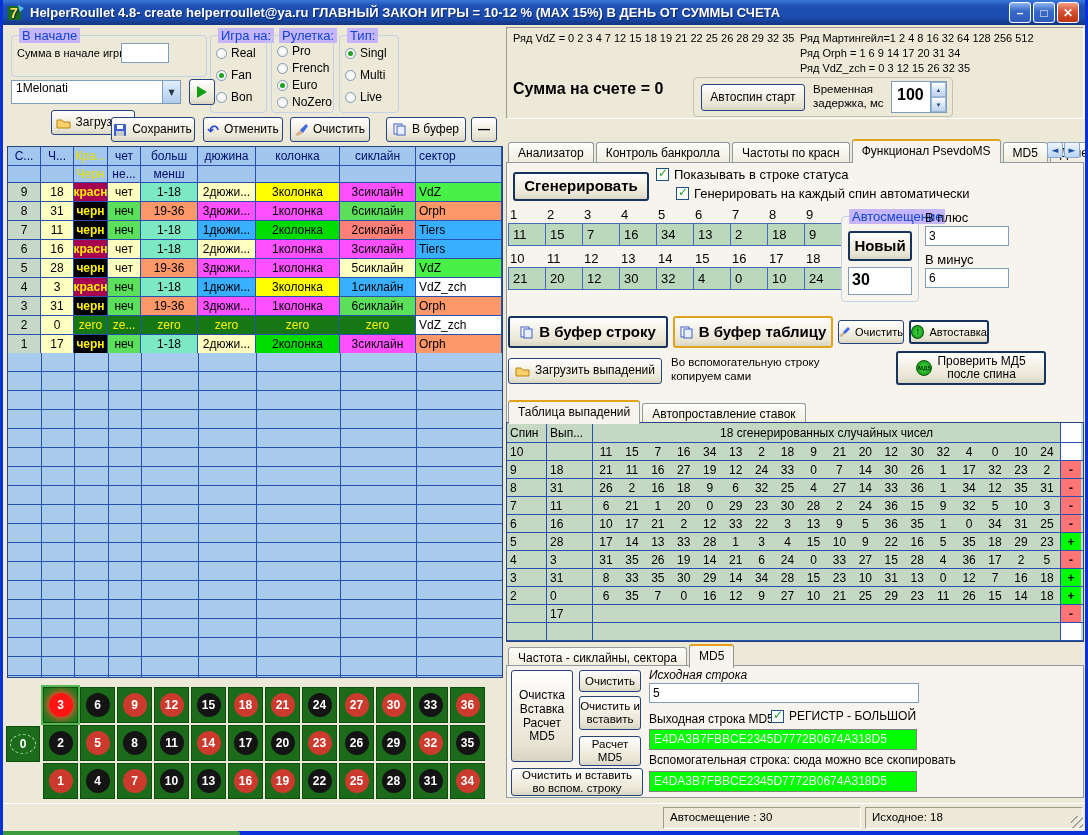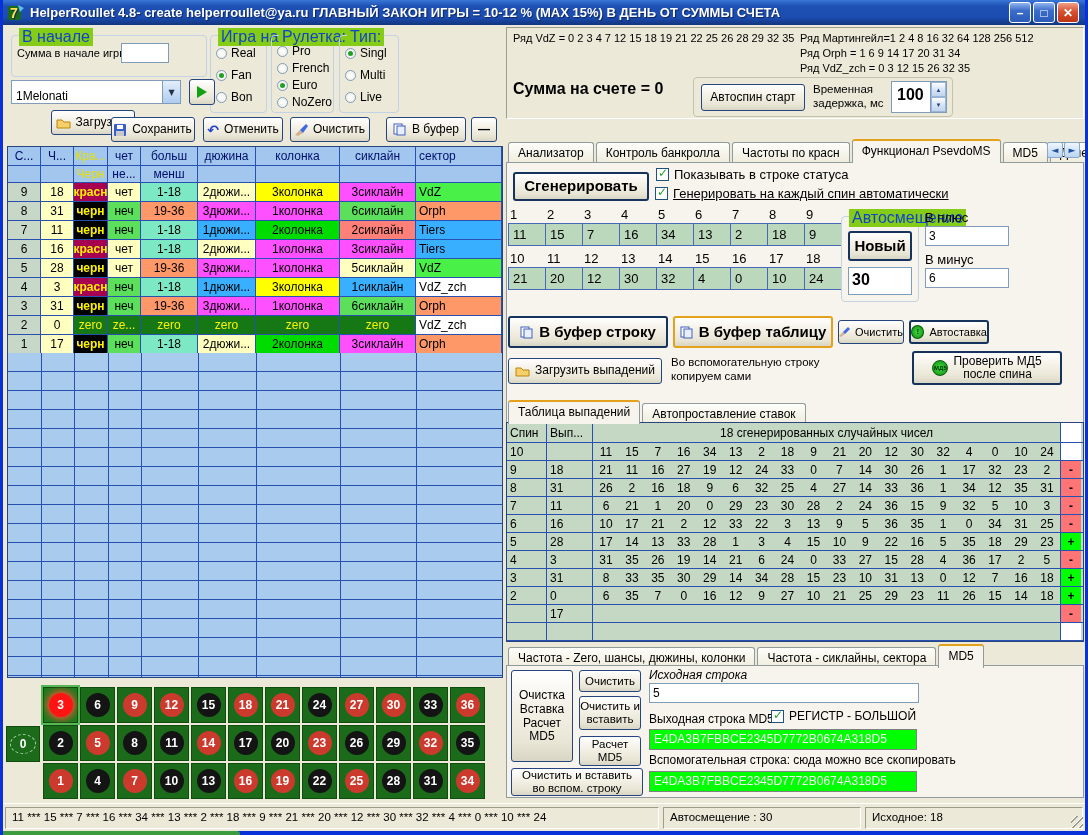--- a/index.html
+++ b/index.html
@@ -12,21 +12,21 @@
     display:flex;align-items:center;color:#fff;font-weight:bold;font-size:13px;
     text-shadow:1px 1px 1px #0A2560;padding-left:5px;}
   .appicon{width:17px;height:17px;margin-right:5px;flex:0 0 auto;}
   .tb-btns{position:absolute;right:6px;top:2px;display:flex;gap:2px;}
   .tb-btn{width:22px;height:21px;border-radius:3px;border:1px solid #fff;
     background:linear-gradient(180deg,#8FB4EF,#3B6CC9 40%,#2C5CB8);color:#fff;font-size:12px;
     display:flex;align-items:center;justify-content:center;font-weight:bold;text-shadow:none;}
   .tb-btn.close{background:linear-gradient(180deg,#F0A088,#D75030 45%,#BE3415);}
   
   .fs{position:absolute;border:1px solid #C3D2E4;border-radius:4px;}
-  .fs>.fslabel{position:absolute;top:-8px;left:7px;background:#84cc16;color:#1144CC;font-size:16px;padding:0 3px;white-space:nowrap;}
+  .fs>.fslabel{position:absolute;top:-8px;left:7px;background:#c4b5fd;color:#1144CC;font-size:13px;padding:0 3px;white-space:nowrap;}
   .btn{position:absolute;display:flex;align-items:center;justify-content:center;gap:5px;
     background:linear-gradient(180deg,#FFFFFF,#F4F1E7 40%,#E9E5D5 80%,#D9D5C4);
     border:1px solid #26447E;border-radius:3px;font-size:12px;color:#000;cursor:default;text-align:center;line-height:1.1;}
   .btn.b2{border-width:2px;border-color:#16335E;}
   .btn.gold{border:2px solid #E4A11B;}
   .input{position:absolute;background:#fff;border:1px solid #7F9DB9;font-size:12px;padding:1px 3px;line-height:16px;overflow:hidden;}
   .rad-item{display:flex;align-items:center;gap:4px;font-size:12px;color:#000;}
   .rad{width:11px;height:11px;border-radius:50%;border:1px solid #7F9DB9;background:radial-gradient(#fff,#EDEDE5);position:relative;flex:0 0 auto;}
   .rad.sel::after{content:"";position:absolute;left:2px;top:2px;width:5px;height:5px;border-radius:50%;background:#21A121;}
   .cb{position:absolute;display:flex;align-items:flex-start;gap:5px;font-size:13px;}
@@ -117,21 +117,21 @@
   .statusbar{position:absolute;left:0;top:803px;width:100%;height:28px;background:#ECE9D8;border-top:1px solid #fff;}
   .sseg{position:absolute;top:3px;height:22px;border:1px solid;border-color:#9D9D8C #FFFFFF #FFFFFF #9D9D8C;
     font-size:11.5px;padding:3px 6px;white-space:nowrap;overflow:hidden;}
   .grip{position:absolute;right:2px;bottom:3px;width:12px;height:12px;
     background:repeating-linear-gradient(135deg,transparent 0 3px,#fff 3px 4px,#9D9D8C 4px 5px);}
   .taskstrip{position:absolute;left:0;top:831px;width:100%;height:4px;background:#0831D9;}
   .taskgreen{position:absolute;left:0;top:0;width:237px;height:4px;background:#3C9B3C;border-radius:0 3px 0 0;}
   .icon{display:inline-flex;flex:0 0 auto;}
   .gcirc{width:14px;height:14px;border-radius:50%;background:radial-gradient(#40E040,#108410);border:1px solid #0A5A0A;
     color:#003000;font-size:8px;font-weight:bold;display:flex;align-items:center;justify-content:center;}
-  .combo{position:absolute;left:8px;top:80px;width:170px;height:24px;background:#fff;border:1px solid #7F9DB9;display:flex;align-items:flex-end;}
+  .combo{position:absolute;left:8px;top:80px;width:170px;height:24px;background:#fff;border:1px solid #7F9DB9;display:flex;align-items:flex-start;}
   .combo .val{flex:1;font-size:12px;padding-left:4px;}
   .combo .arrow{width:18px;height:100%;background:linear-gradient(#E2EEFC,#AFCCEF);border-left:1px solid #7F9DB9;
     display:flex;align-items:center;justify-content:center;color:#234;font-size:8px;font-family:"DejaVu Sans",sans-serif;}
   .undo-glyph{font-family:"DejaVu Sans",sans-serif;color:#2244CC;font-weight:bold;font-size:14px;line-height:12px;}
 </style>
 </head>
 <body>
 
 <div class="window">
 
@@ -541,21 +541,21 @@
   </div>
   <div class="frame2" style="left:503px;top:162px;width:578px;height:478px;"></div>
 
   <div class="btn b2" style="left:510px;top:172px;width:136px;height:29px;font-size:15px;font-weight:bold;">
     <span>Сгенерировать</span>
   </div>
   <div class="cb" style="left:653px;top:167px;">
     <span class="cbbox checked"></span>
     <span>Показывать в строке статуса</span>
   </div>
-  <div class="cb" style="left:652px;top:186px;text-decoration:underline;">
+  <div class="cb" style="left:673px;top:186px;">
     <span class="cbbox checked"></span>
     <span>Генерировать на каждый спин автоматически</span>
   </div>
   <div id="numgrid">
       <div class="ngidx" style="left: 507px; top: 207px; position: absolute;">1</div>
       <div class="ngidx" style="left: 544px; top: 207px; position: absolute;">2</div>
       <div class="ngidx" style="left: 581px; top: 207px; position: absolute;">3</div>
       <div class="ngidx" style="left: 618px; top: 207px; position: absolute;">4</div>
       <div class="ngidx" style="left: 655px; top: 207px; position: absolute;">5</div>
       <div class="ngidx" style="left: 692px; top: 207px; position: absolute;">6</div>
@@ -634,21 +634,21 @@
   <div class="btn" style="left:505px;top:358px;width:154px;height:26px;">
     <svg class="icon" width="15" height="12">
         <path d="M1 3 h5 l2 2 h6 v6 h-13 z" fill="#F7D06B" stroke="#B8860B" stroke-width="1"></path>
       </svg>
     <span>Загрузить выпадений</span>
   </div>
   <div class="lbl" style="left:668px;top:355px;font-size:11.5px;line-height:14px;white-space:normal;width:190px;">
     <span>Во вспомогательную строку</span><br>
     <span>копируем сами</span>
   </div>
-  <div class="btn b2" style="left:893px;top:351px;width:150px;height:34px;margin-left:16px;">
+  <div class="btn b2" style="left:893px;top:351px;width:150px;height:34px;">
     <span class="gcirc" style="width:16px;height:16px;font-size:6px;">МД5</span>
     <span>
       <span>Проверить МД5</span><br>
       <span>после спина</span>
     </span>
   </div>
 
   <div class="tabbar" style="left:505px;top:400px;" id="innerTabs">
       <div class="tab active">Таблица выпадений</div>
       <div class="tab">Автопроставление ставок</div>
@@ -911,21 +911,20 @@
       </div>
       <div class="str">
         <div class="stc" style="width: 40px;"></div>
         <div class="stc" style="width: 46px;"></div>
         <div class="stc nums" style="width: 468px;"></div>
         <div class="stc res res-none" style="width: 20px; border-right: none;"></div>
       </div>
     </div>
 
   <div class="tabbar" style="left:505px;top:644px;" id="bottomTabs">
-      <div class="tab">Частота - Zero, шансы, дюжины, колонки</div>
       <div class="tab">Частота - сиклайны, сектора</div>
       <div class="tab active">MD5</div>
     </div>
   <div class="frame2" style="left:503px;top:665px;width:578px;height:133px;"></div>
 
   <div class="btn" style="left:508px;top:670px;width:62px;height:92px;font-size:12px;flex-direction:column;gap:1px;">
     <span>Очистка</span>
     <span>Вставка</span>
     <span>Расчет MD5</span>
   </div>
@@ -955,21 +954,20 @@
   </div>
   <div class="green-field" style="left:646px;top:729px;width:268px;height:21px;">
     <span>E4DA3B7FBBCE2345D7772B0674A318D5</span>
   </div>
   <div class="lbl" style="left:646px;top:753px;">Вспомогательная строка: сюда можно все скопировать</div>
   <div class="green-field" style="left:646px;top:771px;width:268px;height:21px;">
     <span>E4DA3B7FBBCE2345D7772B0674A318D5</span>
   </div>
 
   <div class="statusbar">
-    <div class="sseg" style="left:2px;width:654px;">11 *** 15 *** 7 *** 16 *** 34 *** 13 *** 2 *** 18 *** 9 *** 21 *** 20 *** 12 *** 30 *** 32 *** 4 *** 0 *** 10 *** 24</div>
     <div class="sseg" style="left:660px;width:198px;">Автосмещение : 30</div>
     <div class="sseg" style="left:862px;width:218px;">Исходное: 18</div>
     <div class="grip"></div>
   </div>
   <div class="taskstrip">
     <div class="taskgreen"></div>
   </div>
 </div>
 
 </body></html>

